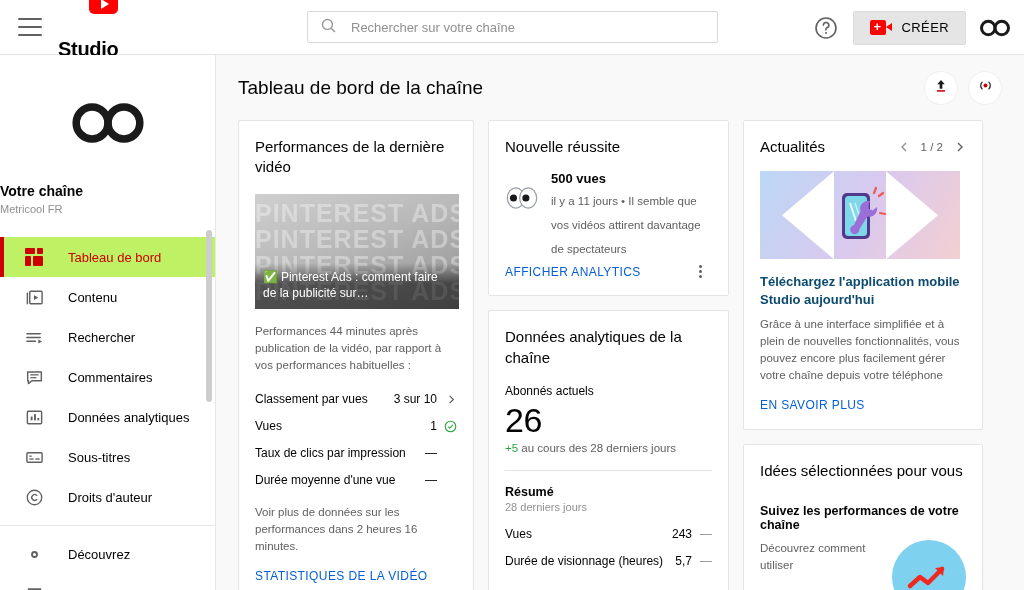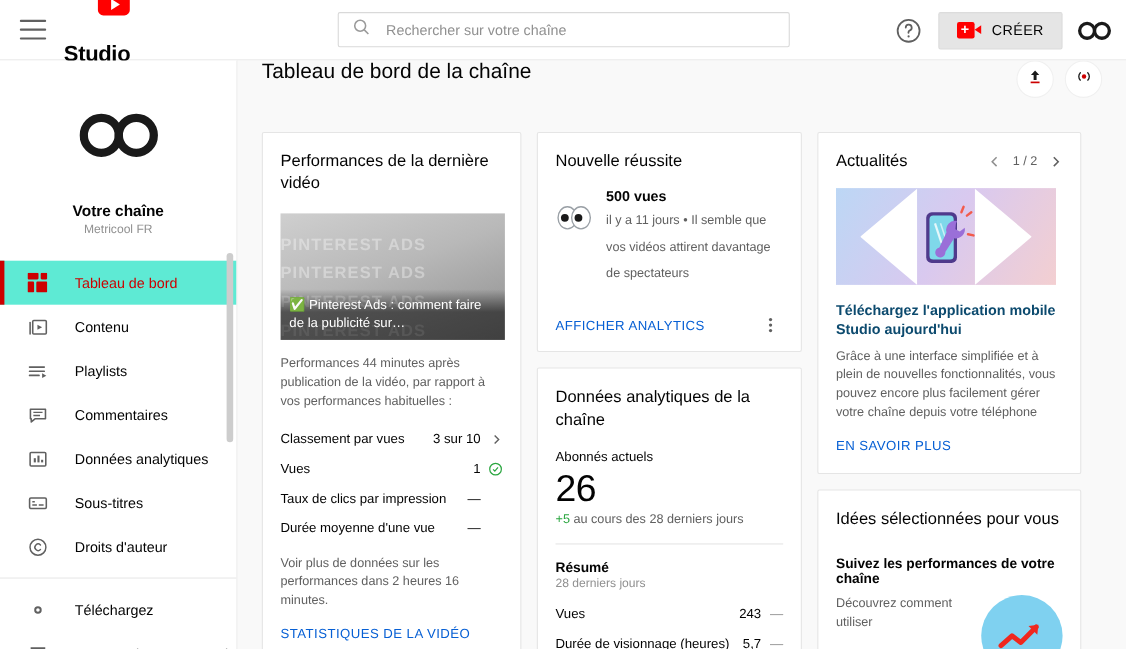--- a/index.html
+++ b/index.html
@@ -83,42 +83,42 @@
   .avatar-top { width: 30px; height: 30px; cursor: pointer; display: flex; align-items: center; justify-content: center; }
 
   
   .sidebar {
     position: absolute; left: 0; top: 55px;
     width: 216px; height: 535px;
     background: #ffffff;
     border-right: 1px solid #e8e8e8;
     overflow: hidden;
   }
-  .channel-block { padding-top: 32px; text-align: center; }
+  .channel-block { padding-top: 32px; text-align: left; }
   .channel-avatar {
     width: 72px; height: 72px; margin: 0 auto 24px auto;
     display: flex; align-items: center; justify-content: center;
   }
   .channel-name { font-size: 14px; font-weight: bold; color: #030303; }
   .channel-handle { font-size: 11px; color: #909090; margin-top: 4px; }
 
   .nav { margin-top: 22px; }
   .nav-item {
     position: relative;
     height: 40px; display: flex; align-items: center;
     padding-left: 22px; cursor: pointer;
   }
   .nav-item .nav-icon {
     width: 24px; height: 24px; flex: 0 0 24px;
     display: flex; align-items: center; justify-content: center;
   }
   .nav-item .nav-label {
     margin-left: 22px; font-size: 13px; color: #030303; white-space: nowrap;
   }
-  .nav-item.active { background: #5eead4; }
+  .nav-item.active { background: #bef264; }
   .nav-item.active:before {
     content: ""; position: absolute; left: 0; top: 0;
     width: 4px; height: 40px; background: #cc0000;
   }
   .nav-item.active .nav-label { color: #cc0000; font-weight: 500; }
   .nav-divider { height: 1px; background: #e8e8e8; margin: 8px 0; }
 
   .sb-scrollbar {
     position: absolute; right: 3px; top: 175px;
     width: 6px; height: 172px;
@@ -126,21 +126,21 @@
   }
 
   
   .main {
     position: absolute; left: 216px; top: 55px;
     width: 808px; height: 535px;
     background: #f9f9f9;
     overflow: hidden;
   }
   .main-head {
-    height: 65px; display: flex; 
+    height: 65px; display: flex; align-items: center;
     padding: 0 22px 0 22px;
   }
   .page-title { font-size: 19px; font-weight: 500; color: #030303; }
   .main-head-actions { margin-left: auto; display: flex; gap: 10px; }
   .round-btn {
     width: 34px; height: 34px; border-radius: 50%;
     background: #ffffff; border: 1px solid #f0f0f0;
     display: flex; align-items: center; justify-content: center;
     cursor: pointer;
   }
@@ -167,23 +167,23 @@
   .thumb {
     position: relative;
     width: 204px; height: 115px;
     margin: 16px 0 14px 0;
     background: linear-gradient(160deg,#cfcfcf 0%,#b8b8b8 45%,#8e8e8e 100%);
     overflow: hidden;
   }
   .thumb-watermark {
     position: absolute; inset: 0;
     color: rgba(255,255,255,0.35);
-    font-size: 15px; font-weight: bold; letter-spacing: 1px;
+    font-size: 25px; font-weight: bold; letter-spacing: 1px;
     line-height: 26px; white-space: nowrap;
-    padding-top: 16px; overflow: hidden;
+    padding-top: 6px; overflow: hidden;
   }
   .thumb-overlay {
     position: absolute; left: 0; right: 0; bottom: 0;
     padding: 6px 8px 8px 8px;
     background: linear-gradient(transparent, rgba(0,0,0,0.55) 45%);
     color: #ffffff; font-size: 12px; font-weight: 500; line-height: 16px;
   }
   .check-emoji { margin-right: 3px; }
 
   .muted-note { font-size: 11.5px; color: #606060; line-height: 17px; }
@@ -201,21 +201,21 @@
     font-size: 12px; font-weight: 500; letter-spacing: 0.4px;
     color: #065fd4; cursor: pointer; text-transform: uppercase;
   }
 
   
   .ach-body { display: flex; gap: 12px; margin-top: 14px; }
   .ach-icon { flex: 0 0 34px; padding-top: 16px; }
   .ach-text { flex: 1; }
   .ach-headline { font-size: 13px; font-weight: bold; color: #030303; }
   .ach-sub { font-size: 11.5px; color: #606060; line-height: 24px; margin-top: 3px; }
-  .ach-footer { display: flex; align-items: flex-start; margin-top: 28px; }
+  .ach-footer { display: flex; align-items: flex-start; margin-top: 4px; }
   .kebab { margin-left: 58px; cursor: pointer; display: flex; flex-direction: column; gap: 2px; }
   .kebab i { display: block; width: 3px; height: 3px; border-radius: 50%; background: #606060; }
 
   
   .an-sub-label { font-size: 12px; color: #030303; margin-top: 16px; }
   .an-big { font-size: 34px; font-weight: 300; letter-spacing: -0.5px; line-height: 44px; color: #030303; }
   .an-delta { font-size: 11.5px; color: #606060; }
   .an-delta b { color: #2ba640; font-weight: normal; }
   .hr { height: 1px; background: #e5e5e5; margin: 16px 0 14px 0; }
   .sum-title { font-size: 12.5px; font-weight: bold; color: #030303; }
@@ -337,21 +337,21 @@
 
     <div class="nav-item">
       <span class="nav-icon">
         <svg width="19" height="19" viewBox="0 0 20 20" stroke="#606060" stroke-width="1.6" stroke-linecap="round">
           <line x1="2" y1="6" x2="16" y2="6"></line>
           <line x1="2" y1="10" x2="16" y2="10"></line>
           <line x1="2" y1="14" x2="11" y2="14"></line>
           <polygon points="14,12 18,14.2 14,16.4" fill="#606060" stroke="none"></polygon>
         </svg>
       </span>
-      <span class="nav-label">Playlists</span>
+      <span class="nav-label">Rechercher</span>
     </div>
 
     <div class="nav-item">
       <span class="nav-icon">
         <svg width="19" height="19" viewBox="0 0 20 20" fill="none" stroke="#606060" stroke-width="1.5">
           <path d="M2.8 4.2h14.4v9.2H7.2L3.6 16.4v-3H2.8z" stroke-linejoin="round"></path>
           <line x1="5.6" y1="7.2" x2="14.4" y2="7.2" stroke-width="1.3"></line>
           <line x1="5.6" y1="10.2" x2="12" y2="10.2" stroke-width="1.3"></line>
         </svg>
       </span>
@@ -394,21 +394,21 @@
 
     <div class="nav-divider"></div>
 
     <div class="nav-item">
       <span class="nav-icon">
         <svg width="19" height="19" viewBox="0 0 20 20" fill="#606060">
           <path d="M10 6.4a3.6 3.6 0 1 0 0 7.2 3.6 3.6 0 0 0 0-7.2zm0 5.3a1.7 1.7 0 1 1 0-3.4 1.7 1.7 0 0 1 0 3.4z"></path>
           <path d="M17 11.1v-2.2l-1.9-.3a5.4 5.4 0 0 0-.6-1.5l1.1-1.6-1.5-1.5-1.6 1.1a5.4 5.4 0 0 0-1.5-.6L10.7 3H8.5l-.3 1.9a5.4 5.4 0 0 0-1.5.6L5.1 4.4 3.6 5.9l1.1 1.6a5.4 5.4 0 0 0-.6 1.5L2.2 9.3v2.2l1.9.3c.13.53.33 1.03.6 1.5L3.6 14.9l1.5 1.5 1.6-1.1c.47.27.97.47 1.5.6l.3 1.9h2.2l.3-1.9c.53-.13 1.03-.33 1.5-.6l1.6 1.1 1.5-1.5-1.1-1.6c.27-.47.47-.97.6-1.5z" opacity="0"></path>
         </svg>
       </span>
-      <span class="nav-label">Téléchargez</span>
+      <span class="nav-label">Découvrez</span>
     </div>
 
     <div class="nav-item">
       <span class="nav-icon">
         <svg width="19" height="19" viewBox="0 0 20 20" fill="#606060">
           <path d="M3 3.5h14v9.5H6.8L3.6 16v-3H3z"></path>
           <rect x="9.2" y="5.6" width="1.6" height="4.2" fill="#ffffff"></rect>
           <rect x="9.2" y="10.6" width="1.6" height="1.6" fill="#ffffff"></rect>
         </svg>
       </span>

